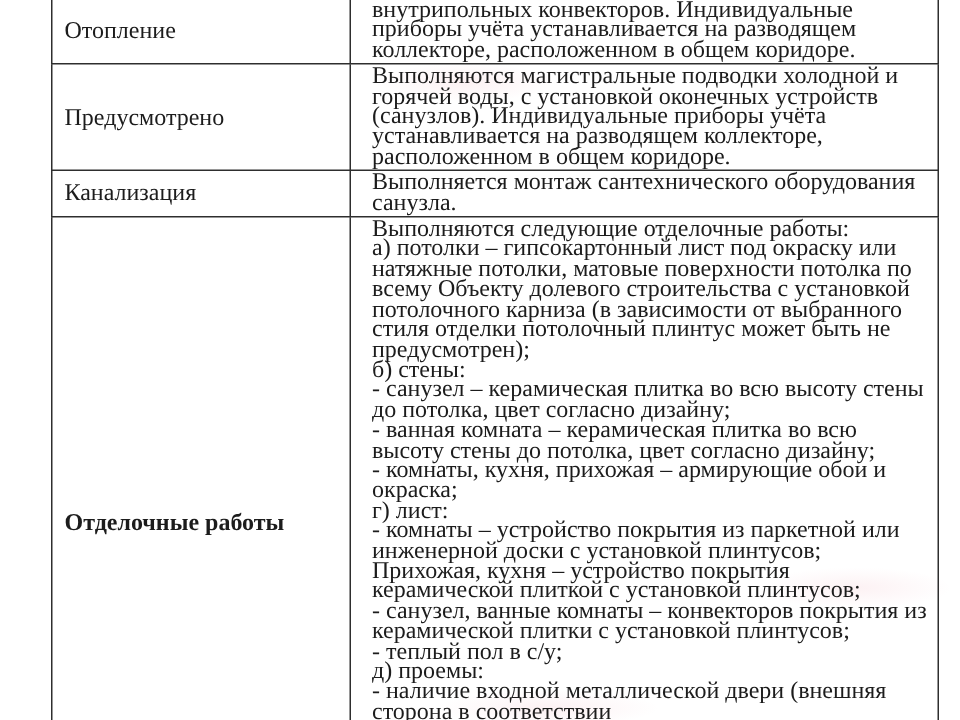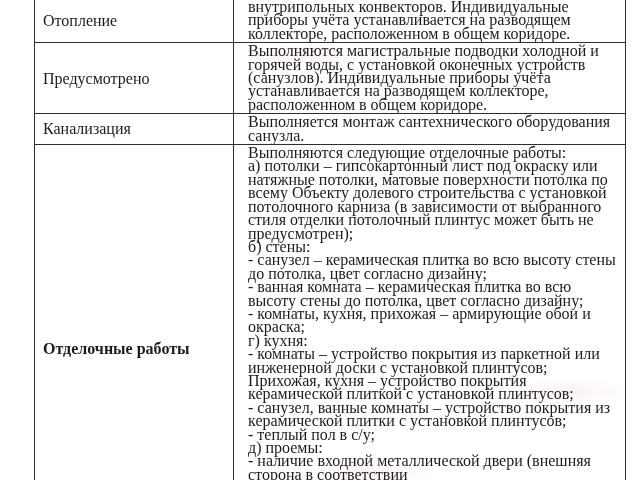--- a/index.html
+++ b/index.html
@@ -78,24 +78,24 @@
       <td class="lbl">
         <span class="label-shift">Отделочные работы</span>
       </td>
       <td class="val">
         <div class="heading-underline">Выполняются следующие отделочные работы:</div>
         <div>а) потолки – гипсокартонный лист под окраску или натяжные потолки, матовые поверхности потолка по всему Объекту долевого строительства с установкой потолочного карниза (в зависимости от выбранного стиля отделки потолочный плинтус может быть не предусмотрен);</div>
         <div>б) стены:</div>
         <div>- санузел – керамическая плитка во всю высоту стены до потолка, цвет согласно дизайну;</div>
         <div>- ванная комната – керамическая плитка во всю высоту стены до потолка, цвет согласно дизайну;</div>
         <div>- комнаты, кухня, прихожая – армирующие обои и окраска;</div>
-        <div>г) кухня:</div>
+        <div>г) лист:</div>
         <div>- комнаты – устройство покрытия из паркетной или инженерной доски с установкой плинтусов;</div>
         <div>Прихожая, кухня – устройство покрытия керамической плиткой с установкой плинтусов;</div>
-        <div>- санузел, ванные комнаты – устройство покрытия из керамической плитки с установкой плинтусов;</div>
+        <div>- санузел, ванные комнаты – конвекторов покрытия из керамической плитки с установкой плинтусов;</div>
         <div>- теплый пол в с/у;</div>
         <div>д) проемы:</div>
         <div>- наличие входной металлической двери (внешняя сторона в соответствии</div>
         <div>с дизайн-проектом МОП</div>
       </td>
     </tr>
   </tbody>
     </table>
 </div>
 

